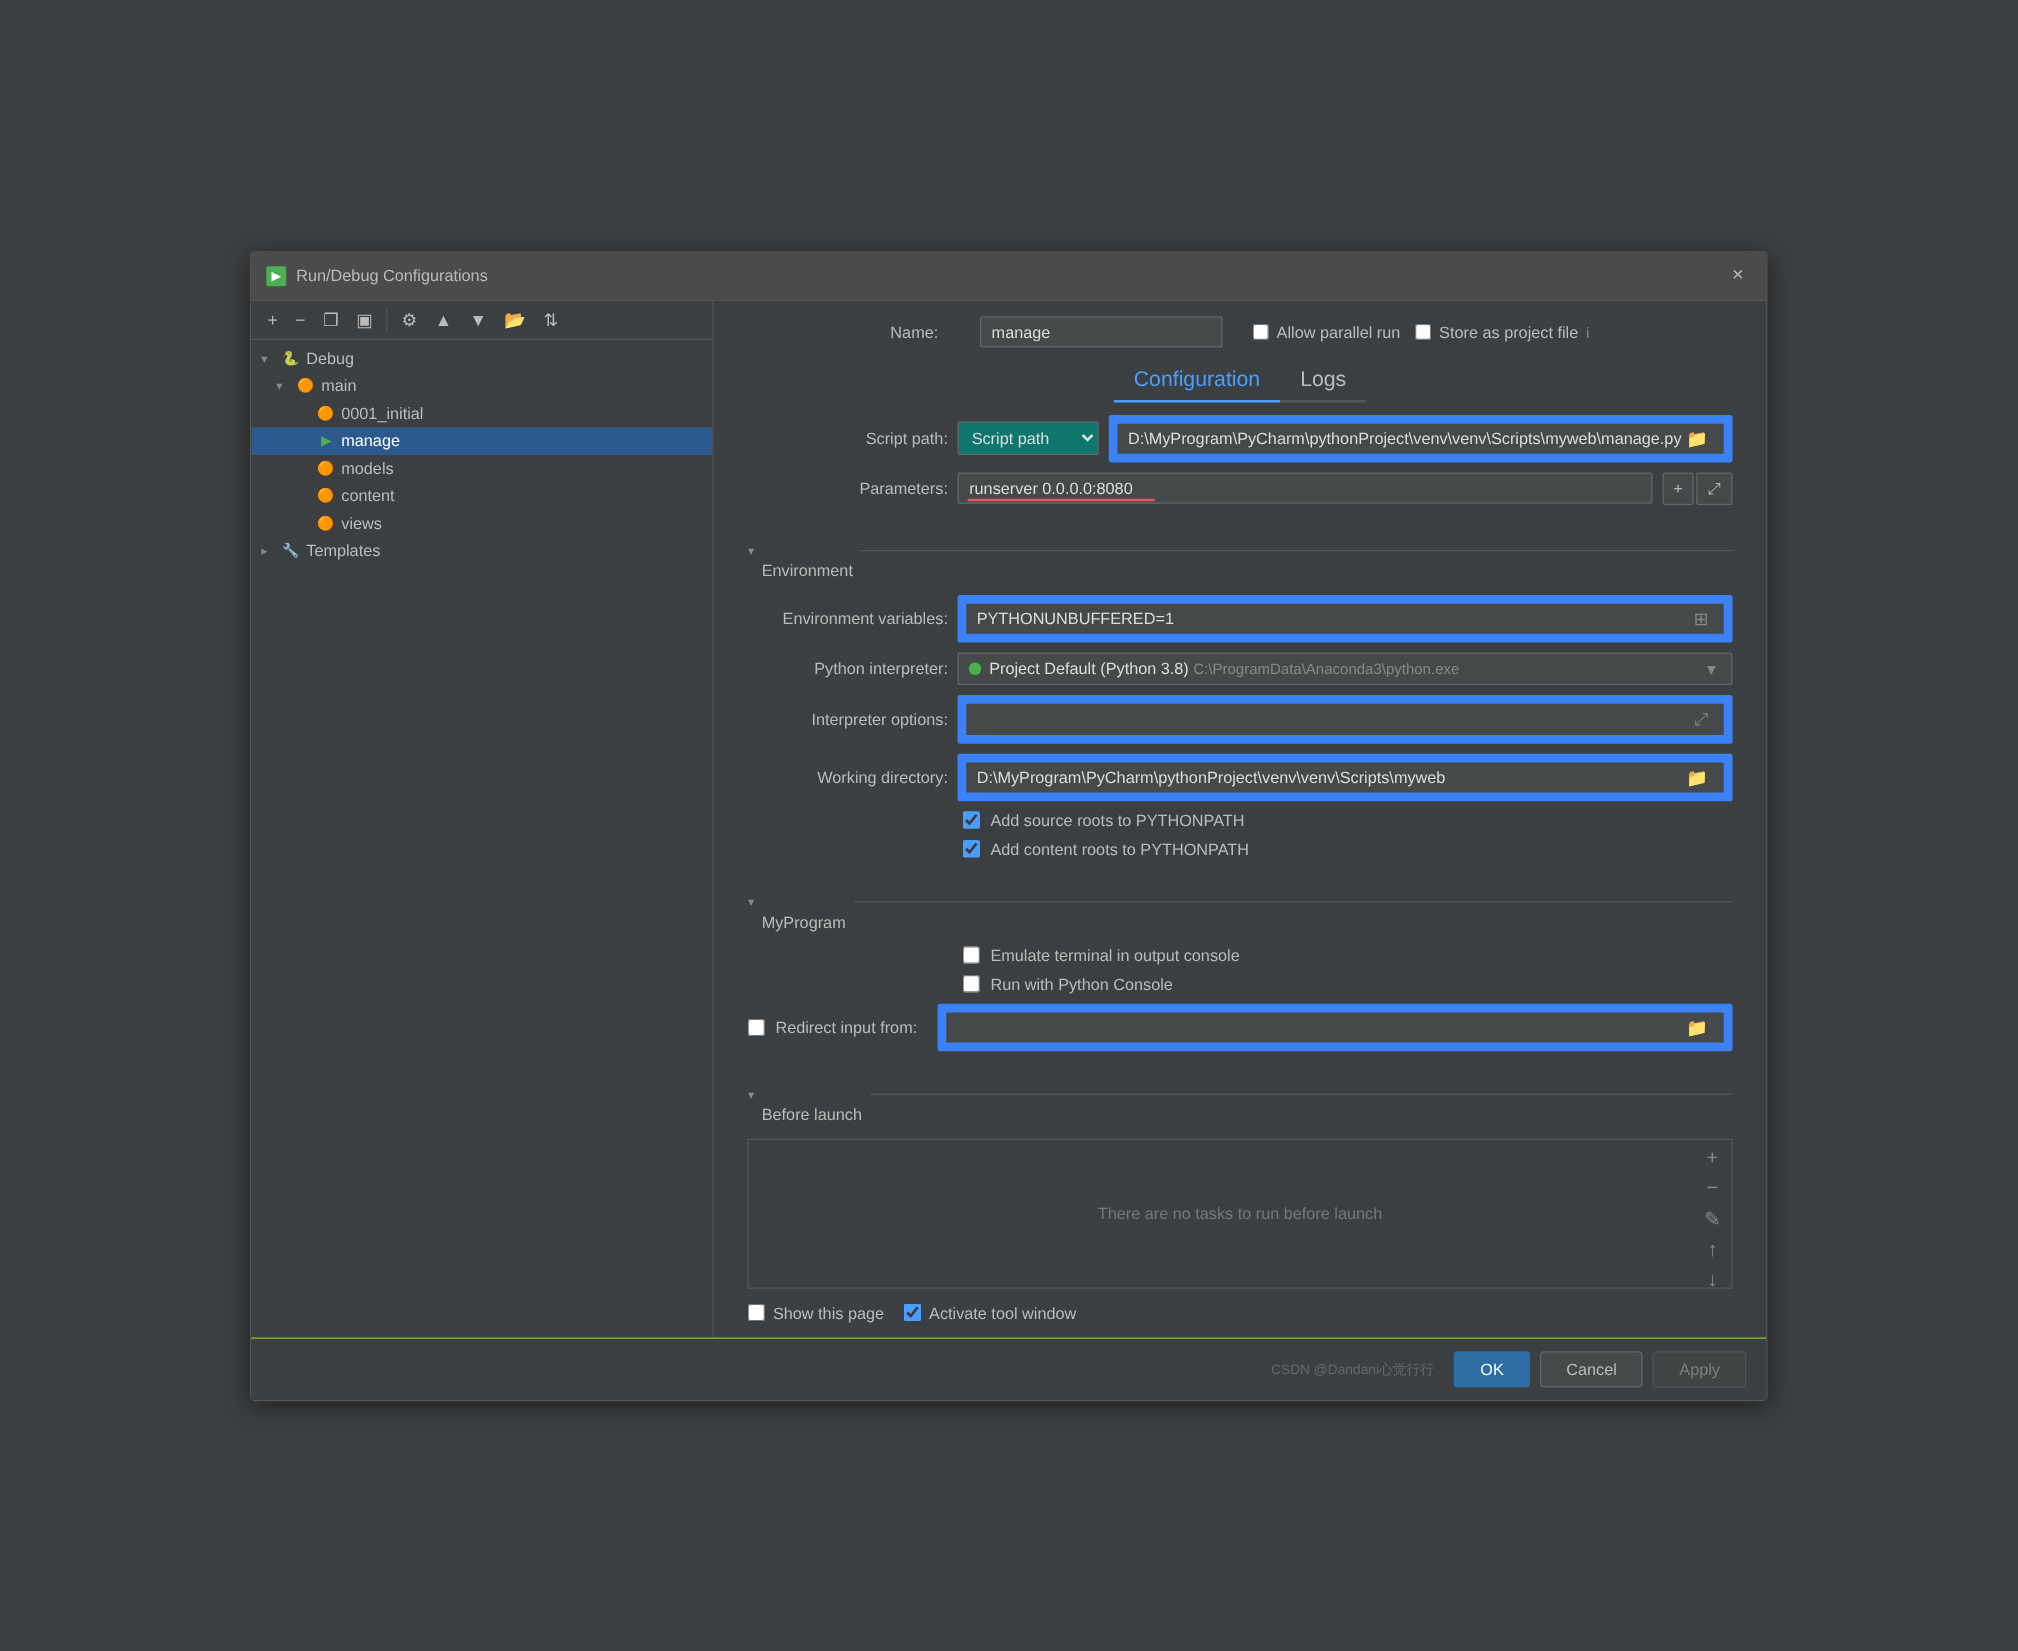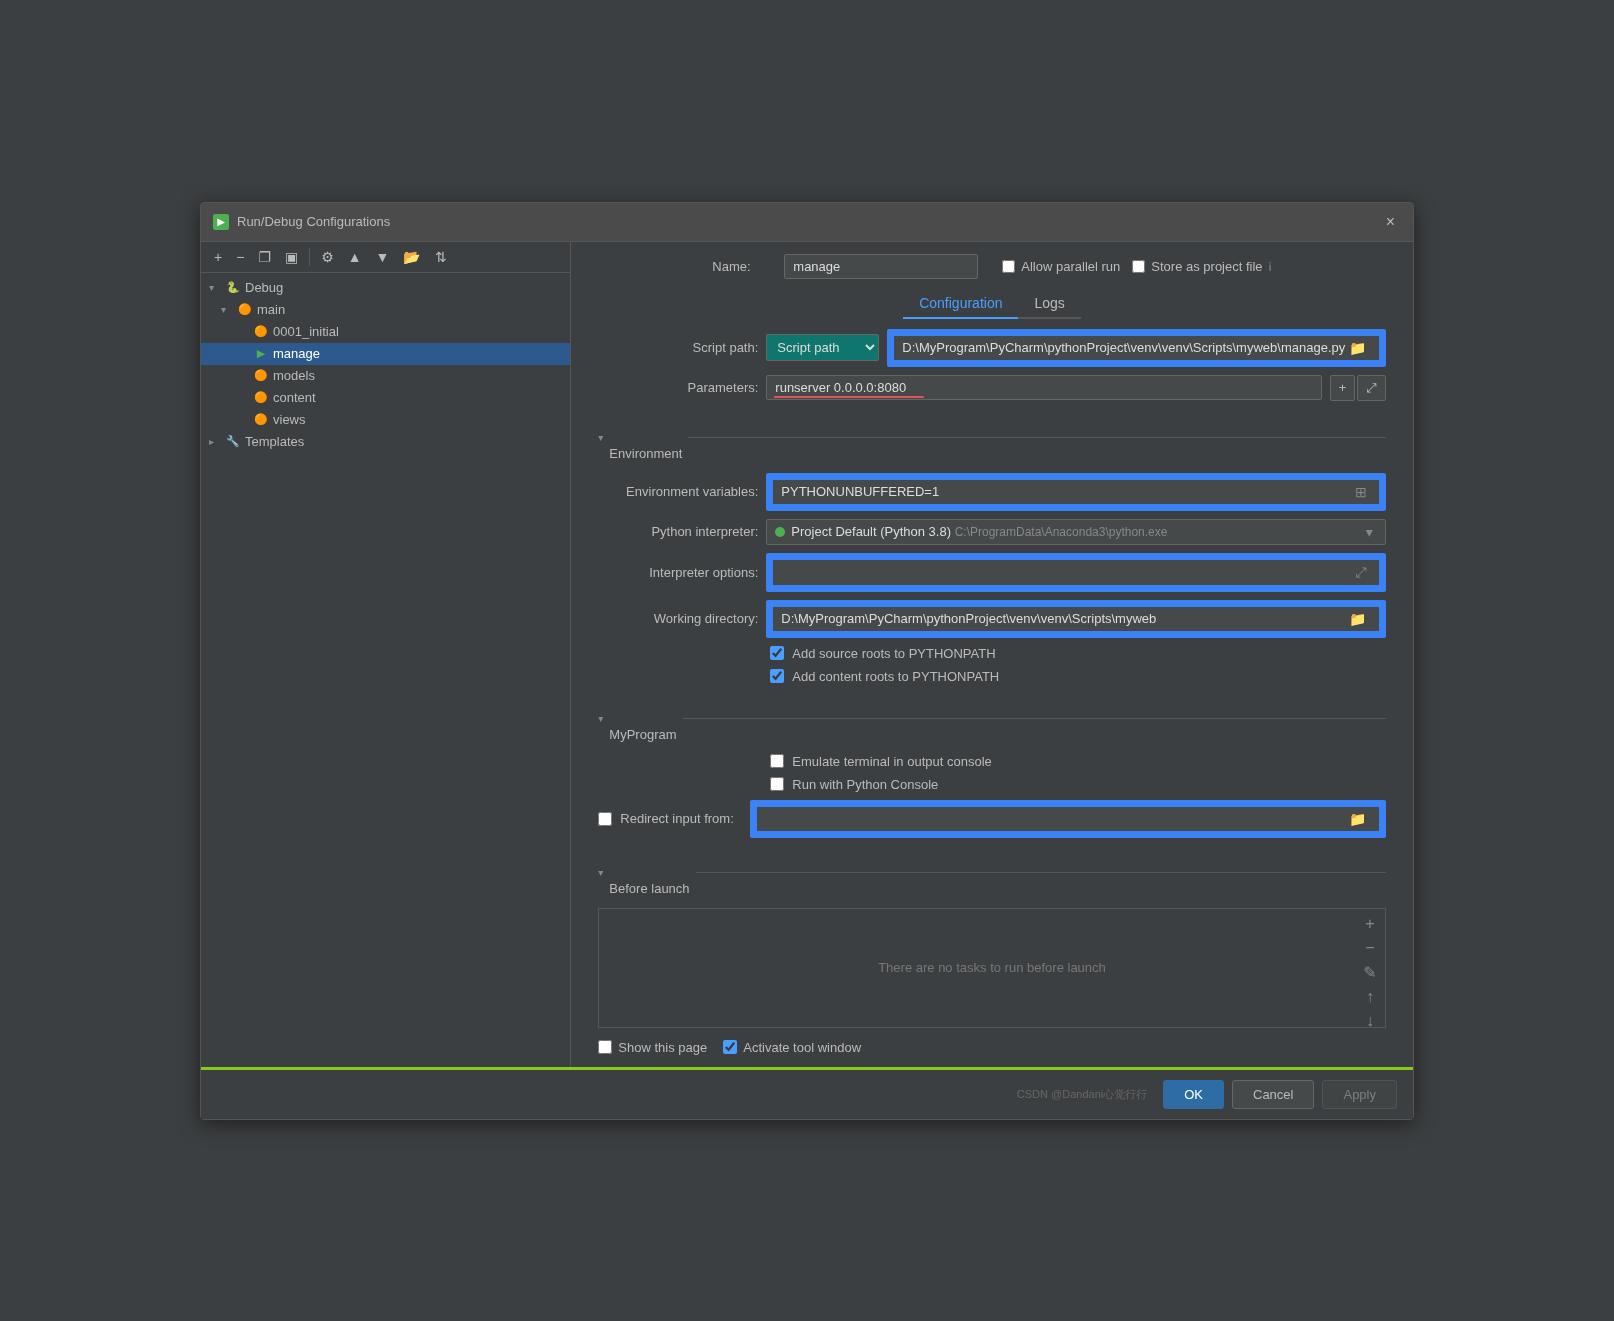--- a/index.html
+++ b/index.html
@@ -177,21 +177,21 @@
       display: flex;
       border-bottom: 2px solid #555;
       gap: 0;
     }
     .tab {
       padding: 6px 16px;
       color: #bbb;
       cursor: pointer;
       border-bottom: 2px solid transparent;
       margin-bottom: -2px;
-      font-size: 14px;
+      font-size: 17px;
     }
     .tab.active {
       color: #4a9eff;
       border-bottom: 2px solid #4a9eff;
     }
 
     .form-area {
       display: flex;
       flex-direction: column;
       gap: 8px;
@@ -371,21 +371,21 @@
       gap: 6px;
       color: #bbb;
     }
 
     
     .footer {
       display: flex;
       justify-content: flex-end;
       padding: 10px 16px;
       gap: 8px;
-      border-top: 3px solid #84cc16;
+      border-top: 1px solid #84cc16;
       background: #3c3f41;
     }
     .footer-btn {
       padding: 6px 20px;
       font-size: 13px;
       border-radius: 3px;
       cursor: pointer;
       border: 1px solid #666;
     }
     .footer-btn.primary {

